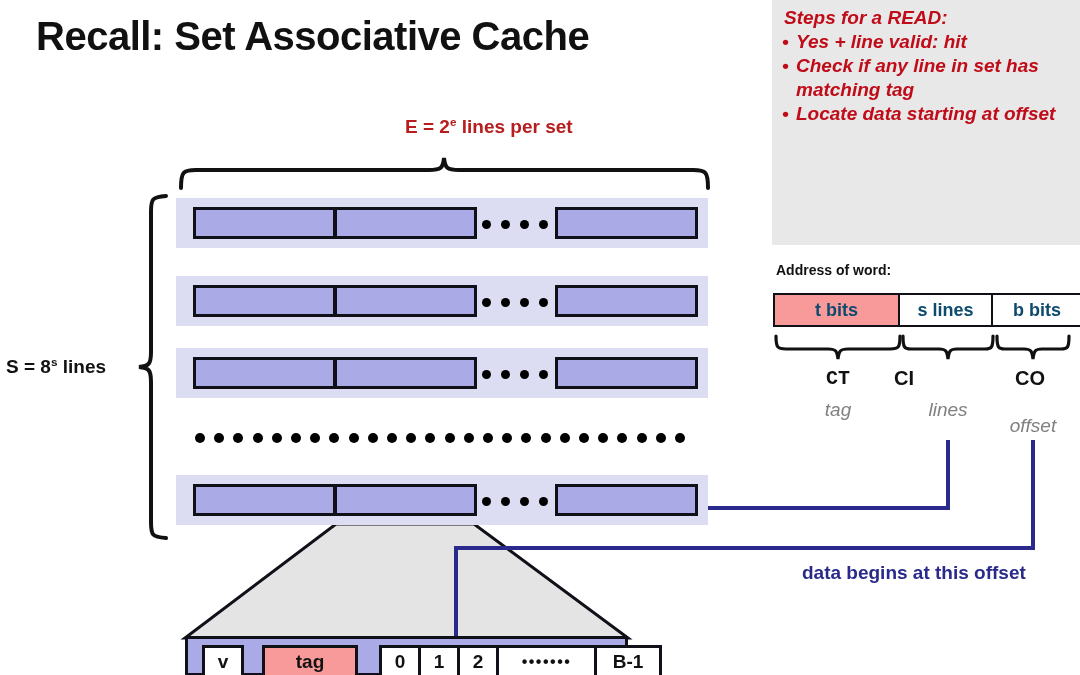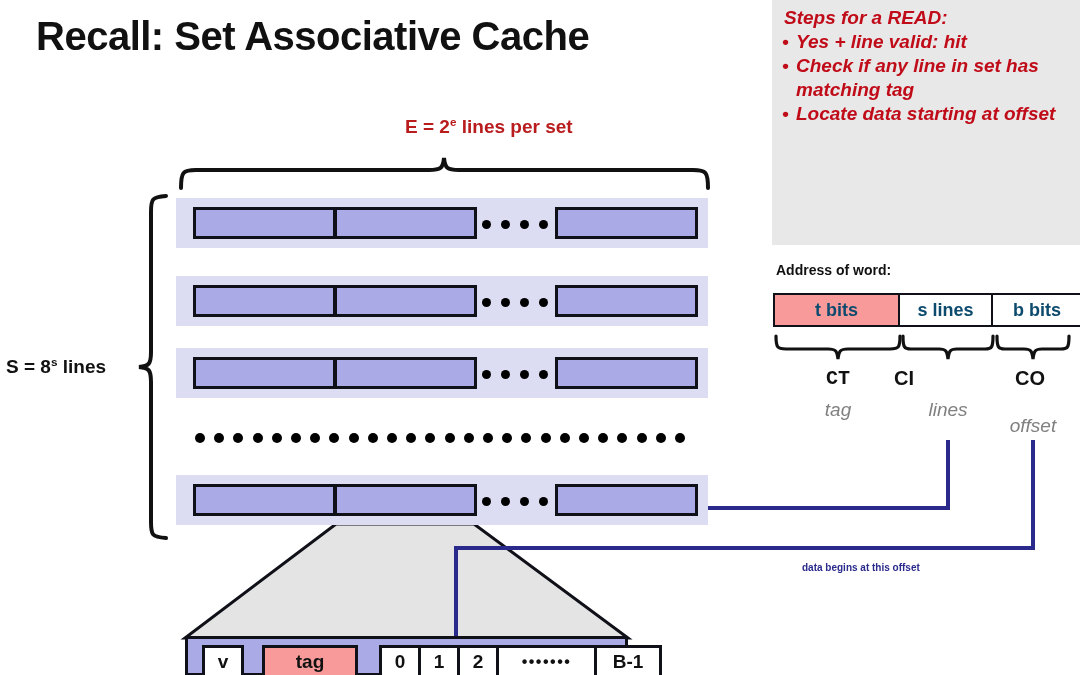--- a/index.html
+++ b/index.html
@@ -108,21 +108,21 @@
     position:absolute;font-size:20px;font-weight:bold;color:#111;
     white-space:nowrap;text-align:center;
   }
   .subname{
     position:absolute;font-size:19px;font-style:italic;color:#808080;
     white-space:nowrap;text-align:center;
   }
 
   .offsetnote{
     position:absolute;left:802px;top:562px;
-    font-size:10px;font-weight:bold;color:#2a2a8c;white-space:nowrap;
+    font-size:19px;font-weight:bold;color:#2a2a8c;white-space:nowrap;
   }
 </style>
 </head>
 <body>
 
 <div id="root">
 
   <svg id="canvas" viewBox="0 0 1080 675">
 
     <polygon points="336,524 474,524 628,638 185,638" fill="#e4e4e4" stroke="#101018" stroke-width="3"></polygon>

